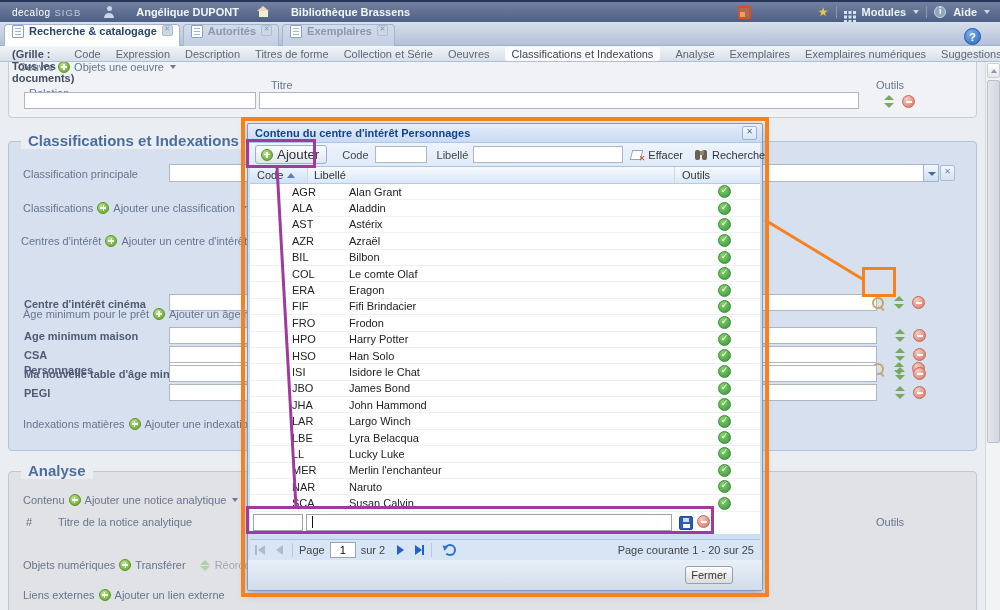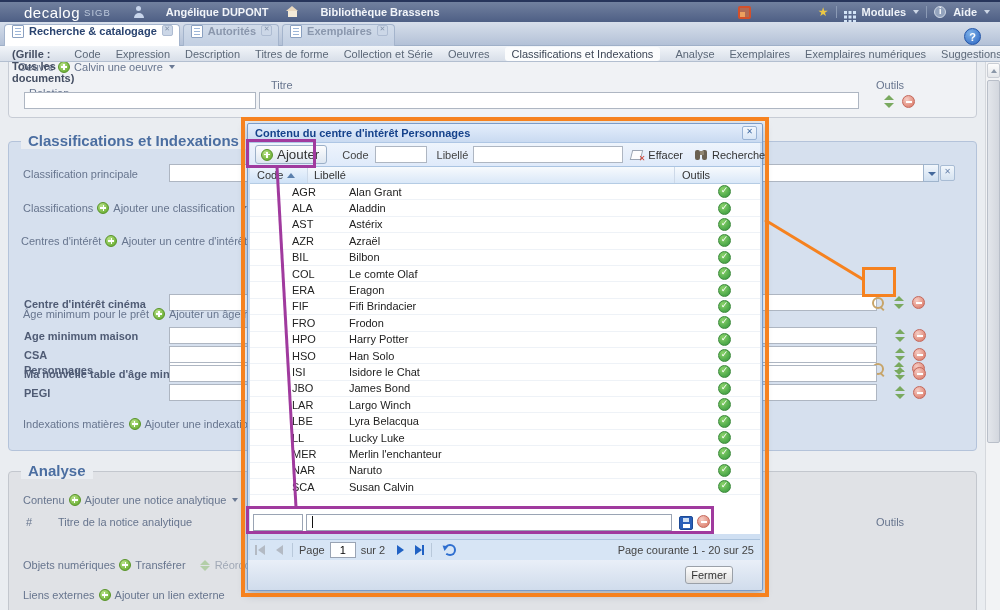--- a/index.html
+++ b/index.html
@@ -6,21 +6,21 @@
   --orange:#f6821f; --purple:#a03a9e;
   --lbl:#67758e; --blbl:#4f5b74; --legend:#4b6ea1;
 }
 *{margin:0;padding:0;box-sizing:border-box;}
 html,body{width:1000px;height:610px;overflow:hidden;}
 body{font-family:"Liberation Sans","DejaVu Sans",sans-serif;font-size:11px;color:#3e4654;background:#eaedf1;position:relative;}
 #app{position:absolute;inset:0;width:1000px;height:610px;overflow:hidden;}
 
 
 #topbar{position:absolute;left:0;top:0;width:1000px;height:22px;background:linear-gradient(#72819f,#4e5f85);border-top:2px solid #27355b;display:flex;align-items:center;z-index:6;}
-.brand{margin-left:24px;color:#fff;font-size:15px;letter-spacing:.5px;}
+.brand{margin-left:12px;color:#fff;font-size:10px;letter-spacing:.5px;}
 .brand-sfx{color:#bcc8dc;font-size:9.5px;margin-left:4px;letter-spacing:1px;}
 .tb-item{display:flex;align-items:flex-start;gap:21px;color:#f2f5fa;font-weight:bold;}
 .tb-user{margin-left:22px;} .tb-lib{margin-left:18px;}
 .tb-right{margin-left:auto;display:flex;align-items:center;gap:7px;margin-right:10px;color:#eef2f8;font-weight:bold;}
 .tb-sep{width:1px;height:12px;background:#8b9ab5;}
 .person-ic{position:relative;width:12px;height:12px;display:inline-block;}
 .person-ic::before{content:"";position:absolute;left:3.5px;top:0;width:5px;height:5px;border-radius:50%;background:#c9d6ec;}
 .person-ic::after{content:"";position:absolute;left:1px;bottom:0;width:10px;height:5px;border-radius:5px 5px 0 0;background:#c9d6ec;}
 .home-ic{position:relative;width:13px;height:12px;display:inline-block;}
 .home-ic::before{content:"";position:absolute;left:0;top:0;border-left:6.5px solid transparent;border-right:6.5px solid transparent;border-bottom:5px solid #ead9c0;}
@@ -245,21 +245,21 @@
         <span class="subtab">Exemplaires numériques</span>
 
         <span class="subtab">Suggestions</span>
       </div>
   </div>
 
   <div id="fs-oeuvre" class="fieldset">
     <div class="addrow" style="left:9px;top:10px;">
       <span>Oeuvre</span>
       <span class="plus-ic plus-inline"></span>
-      <span>Calvin une oeuvre</span>
+      <span>Objets une oeuvre</span>
       <span class="caret-inline"></span>
     </div>
     <span class="flabel" style="left:20px;top:28px;margin-top:8px;">Relation</span>
     <span class="flabel" style="left:262px;top:28px;">Titre</span>
     <span class="flabel" style="left:867px;top:28px;">Outils</span>
     <input class="tinput" style="left: 15px; top: 41px; width: 232px;">
     <input class="tinput" style="left: 250px; top: 41px; width: 600px;">
     <span class="updown-ic" style="left:874px;top:44px;"></span>
     <span class="minus-ic" style="left:893px;top:44px;"></span>
   </div>
@@ -514,20 +514,27 @@
         </div>
 
         <div class="mrow">
           <span class="c-code">JBO</span>
           <span class="c-lib">James Bond</span>
           <span class="c-out">
             <span class="check-ic"></span>
           </span>
         </div>
 
+        <div class="mrow">
+          <span class="c-code">JHA</span>
+          <span class="c-lib">John Hammond</span>
+          <span class="c-out">
+            <span class="check-ic"></span>
+          </span>
+        </div>
 
         <div class="mrow">
           <span class="c-code">LAR</span>
           <span class="c-lib">Largo Winch</span>
           <span class="c-out">
             <span class="check-ic"></span>
           </span>
         </div>
 
         <div class="mrow">

